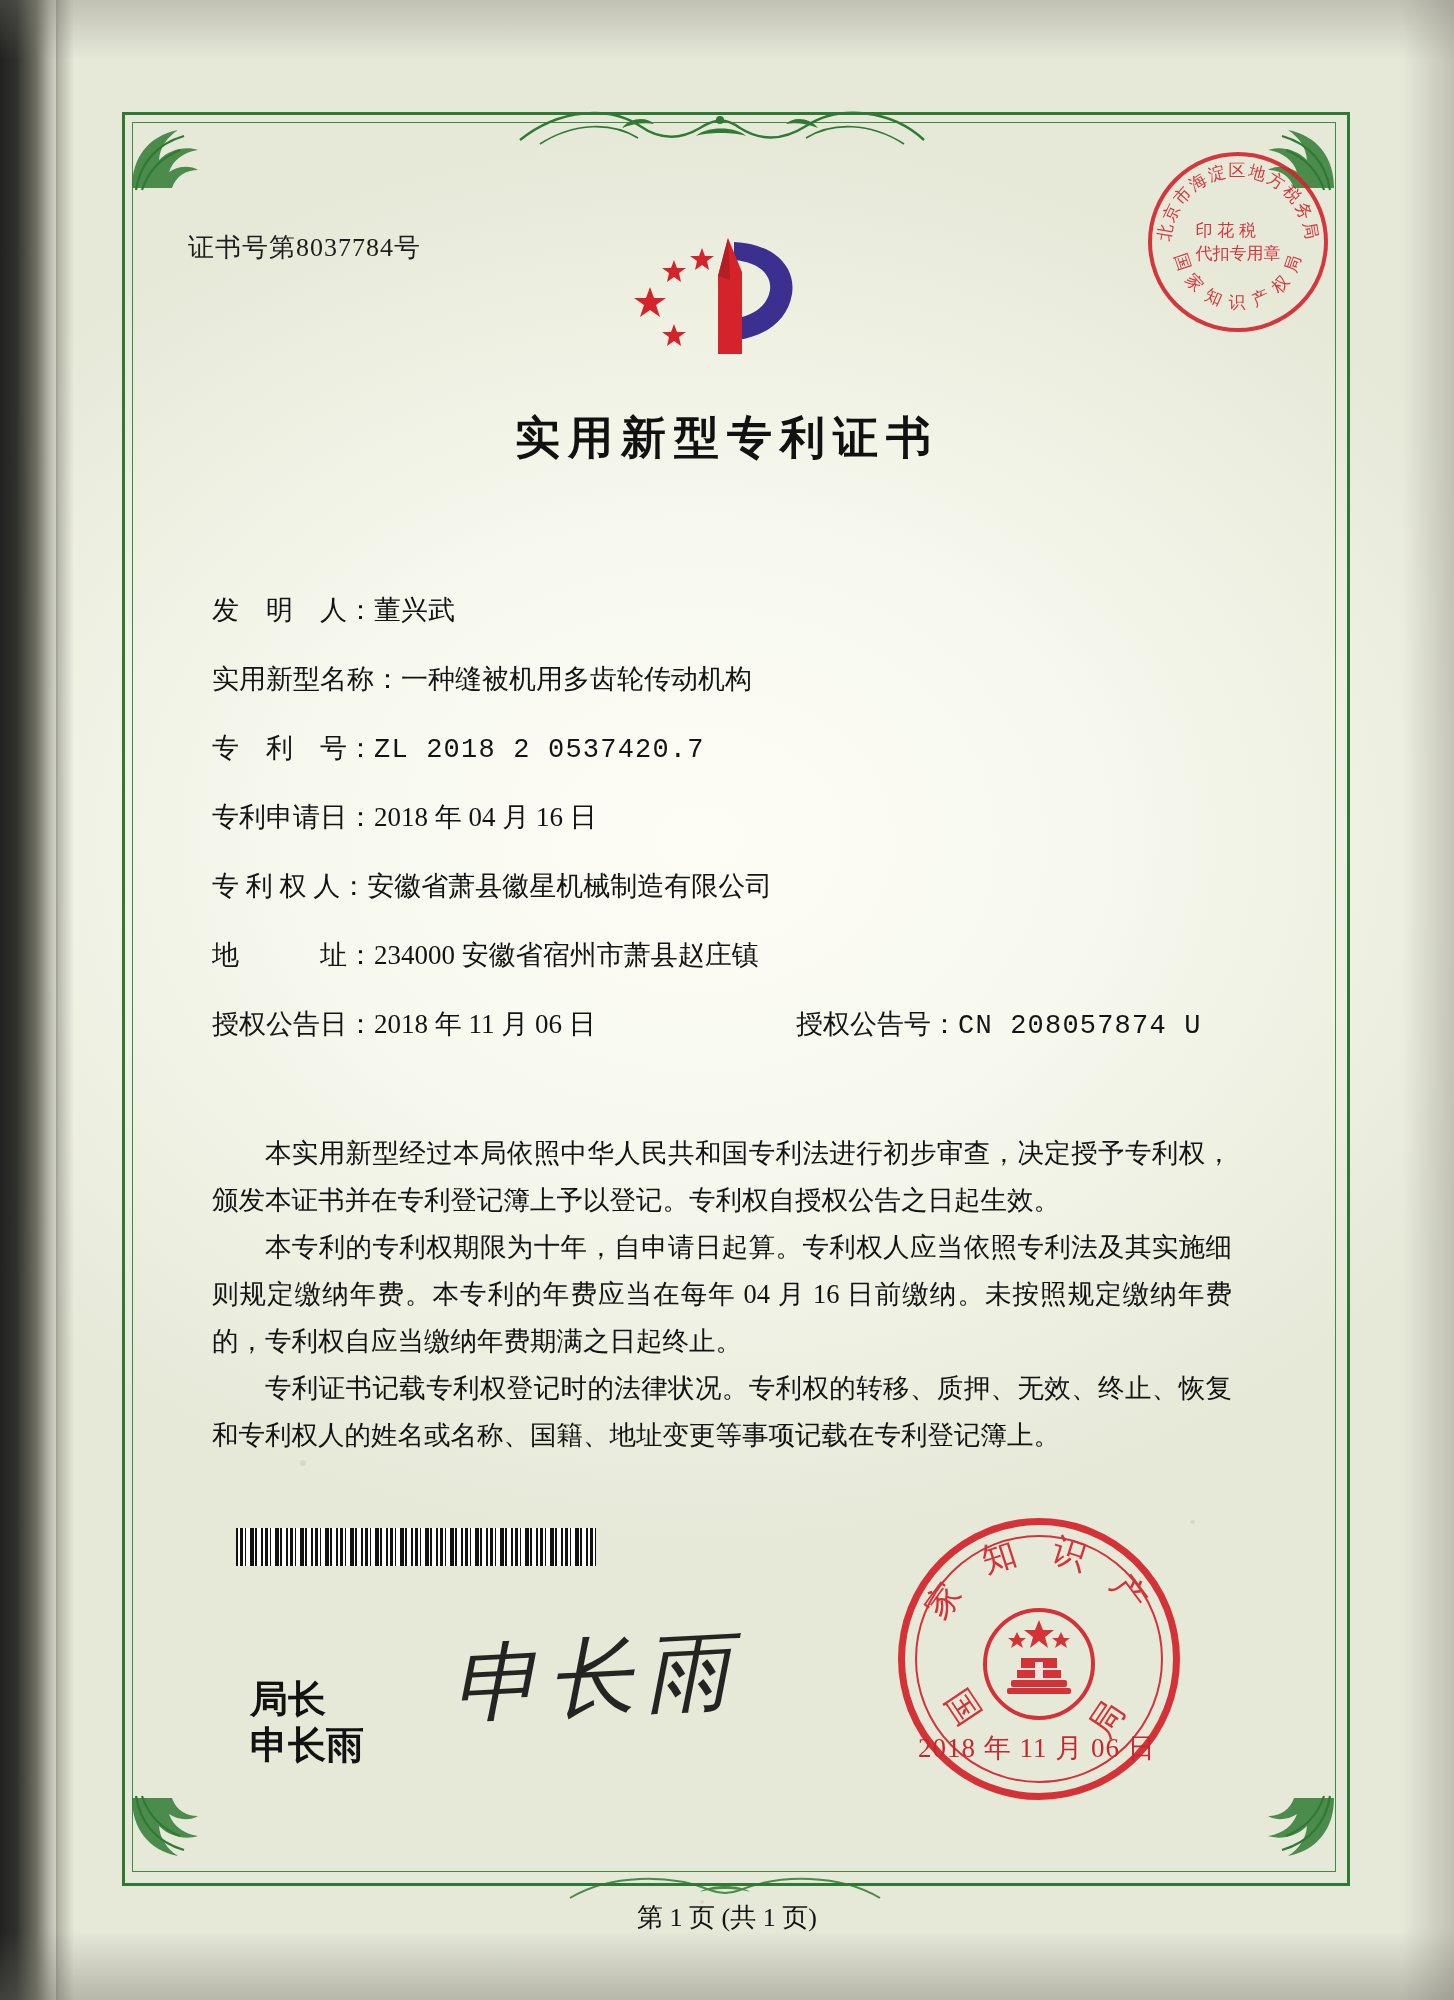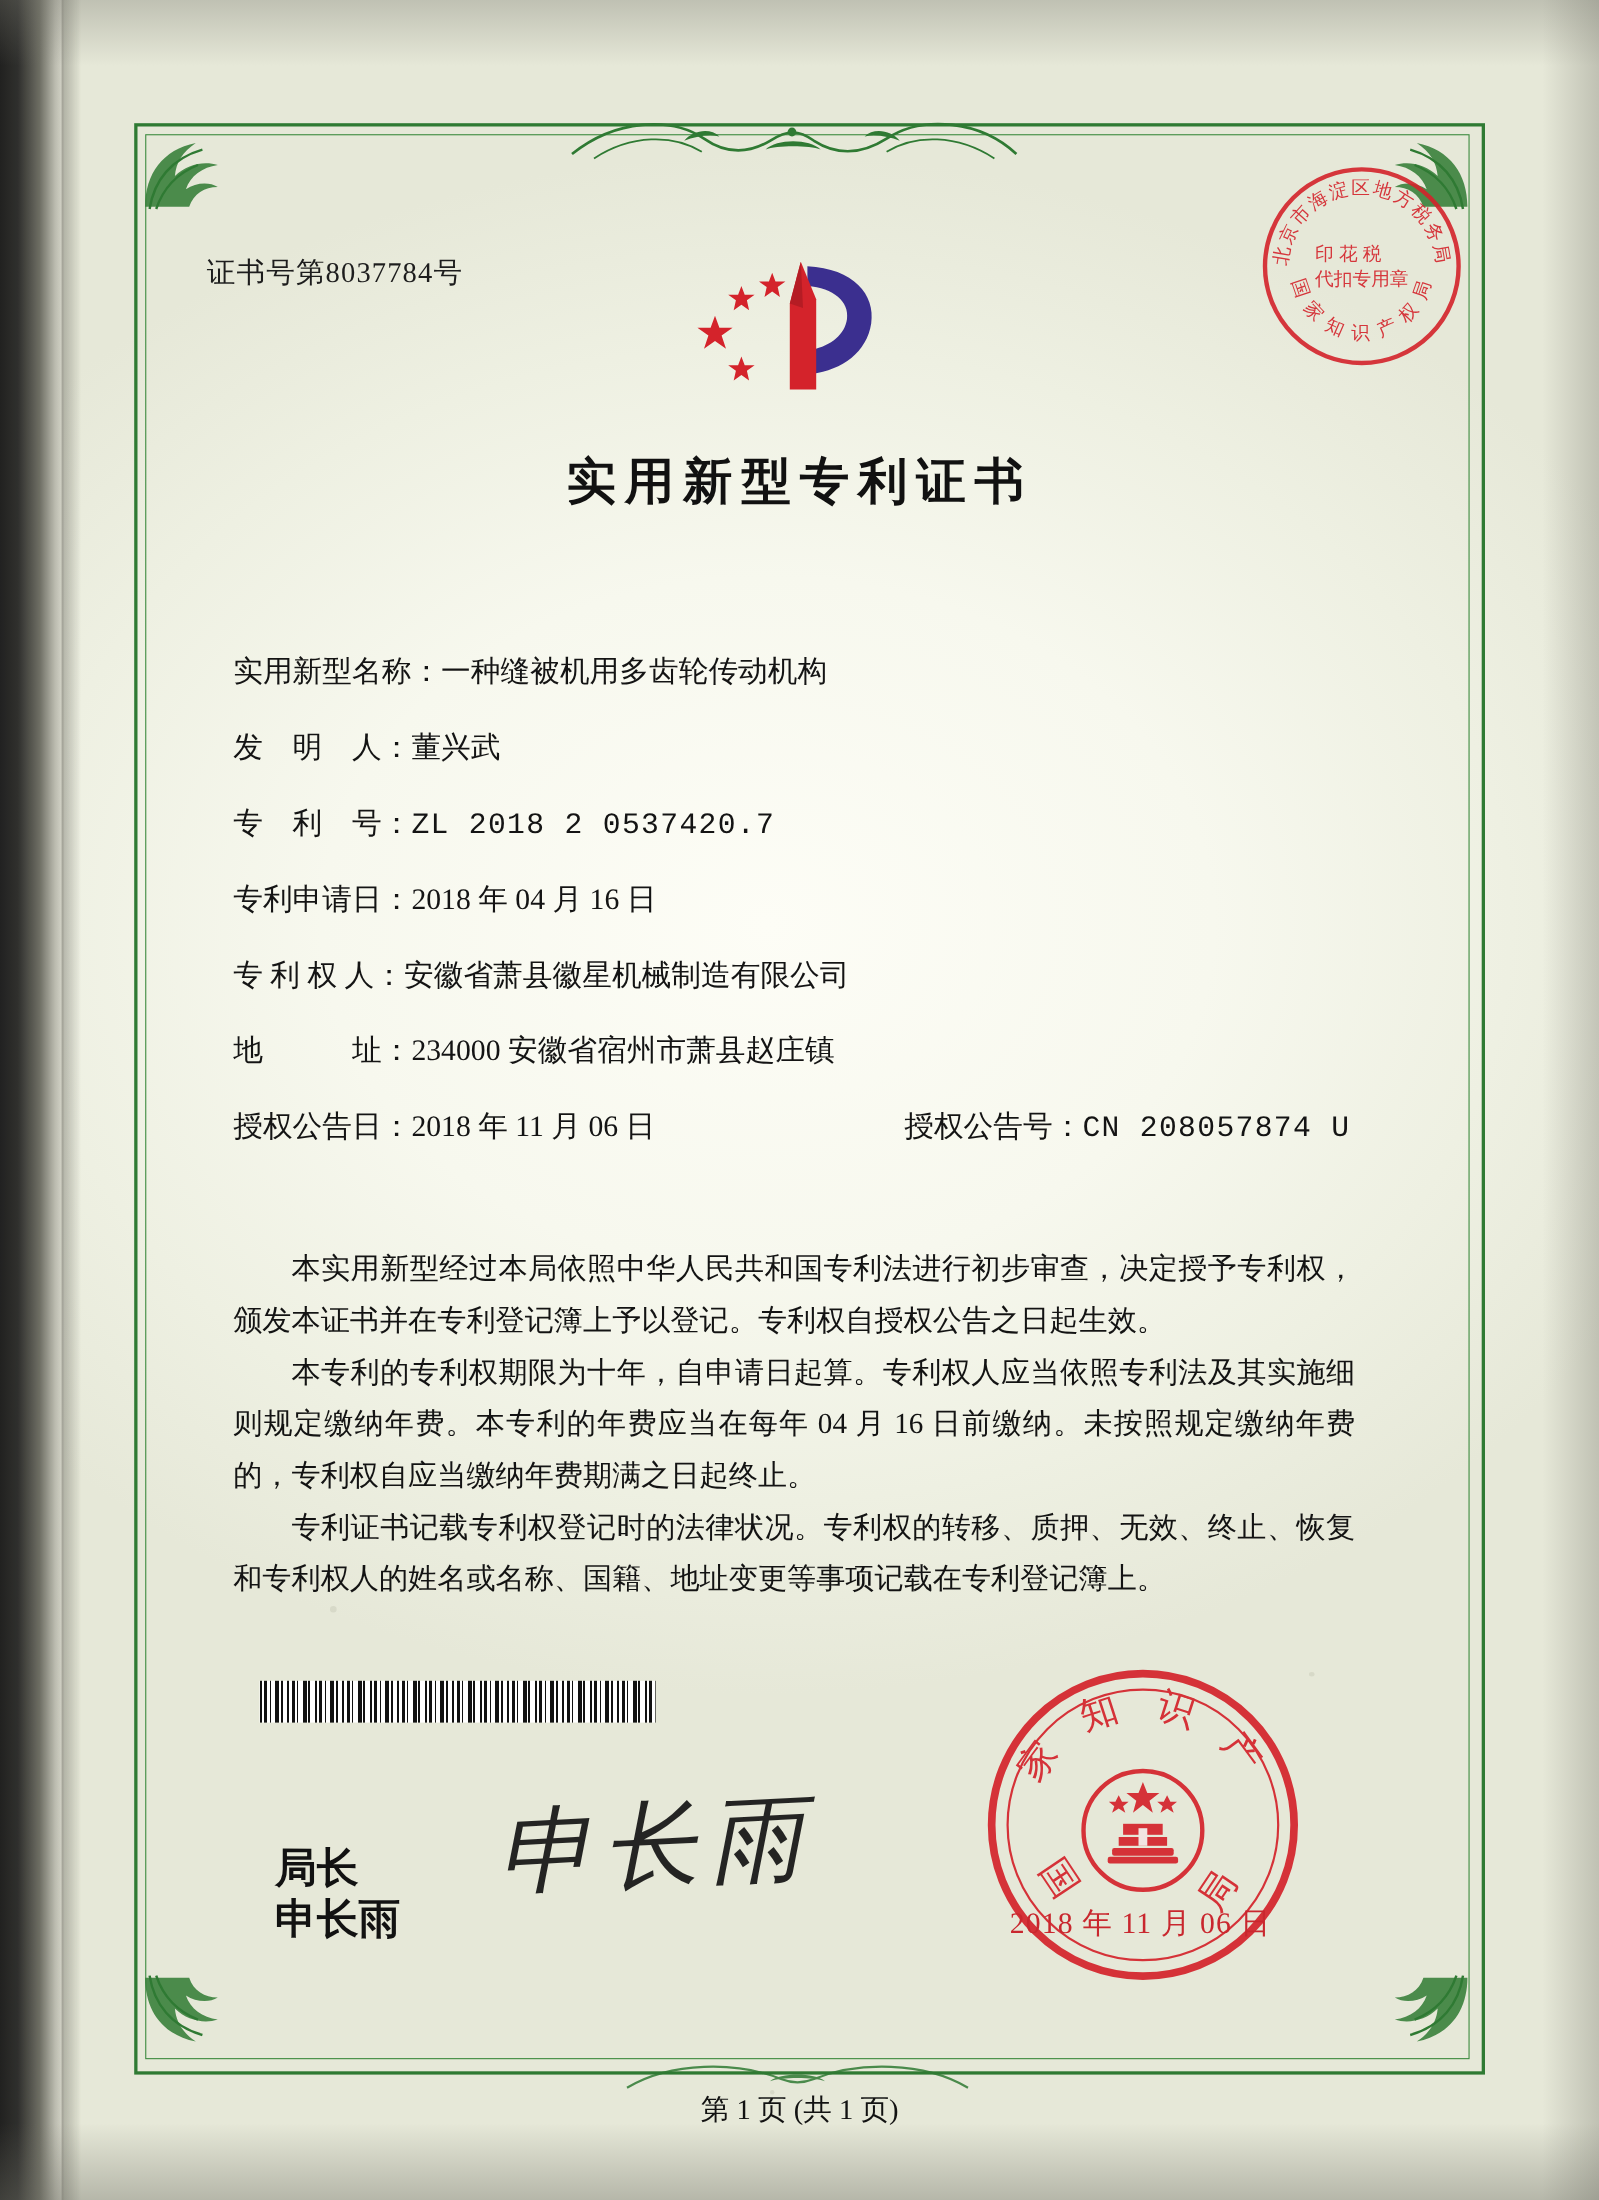--- a/index.html
+++ b/index.html
@@ -144,21 +144,21 @@
   }
   .f-value {
     color: #141414;
   }
   .mono-val {
     font-family: Liberation Mono, monospace;
     letter-spacing: 1.2px;
   }
   .row-split {
     position: absolute;
-    left: 610px;
+    left: 584px;
     top: 0;
   }
 
   
   .paras {
     position: absolute;
     left: 212px; top: 1130px;
     width: 1020px;
     font-size: 26.5px;
     line-height: 47px;
@@ -353,24 +353,24 @@
 
       <path d="M98 6 L112 40 L112 122 L88 122 L88 44 Z" fill="#d4232b"></path>
       <path d="M88 44 L98 6 L100 48 Z" fill="#b51c24"></path>
     </svg>
   </div>
 
   <div class="main-title">实用新型专利证书</div>
 
   <div class="fields">
     <div class="field-row">
+      <span class="f-label">发　明　人：</span><span class="f-value">董兴武</span>
+    </div>
+    <div class="field-row">
       <span class="f-label">实用新型名称：</span><span class="f-value">一种缝被机用多齿轮传动机构</span>
-    </div>
-    <div class="field-row">
-      <span class="f-label">发　明　人：</span><span class="f-value">董兴武</span>
     </div>
     <div class="field-row">
       <span class="f-label">专　利　号：</span><span class="f-value mono-val">ZL 2018 2 0537420.7</span>
     </div>
     <div class="field-row">
       <span class="f-label">专利申请日：</span><span class="f-value">2018 年 04 月 16 日</span>
     </div>
     <div class="field-row">
       <span class="f-label">专 利 权 人：</span><span class="f-value">安徽省萧县徽星机械制造有限公司</span>
     </div>

